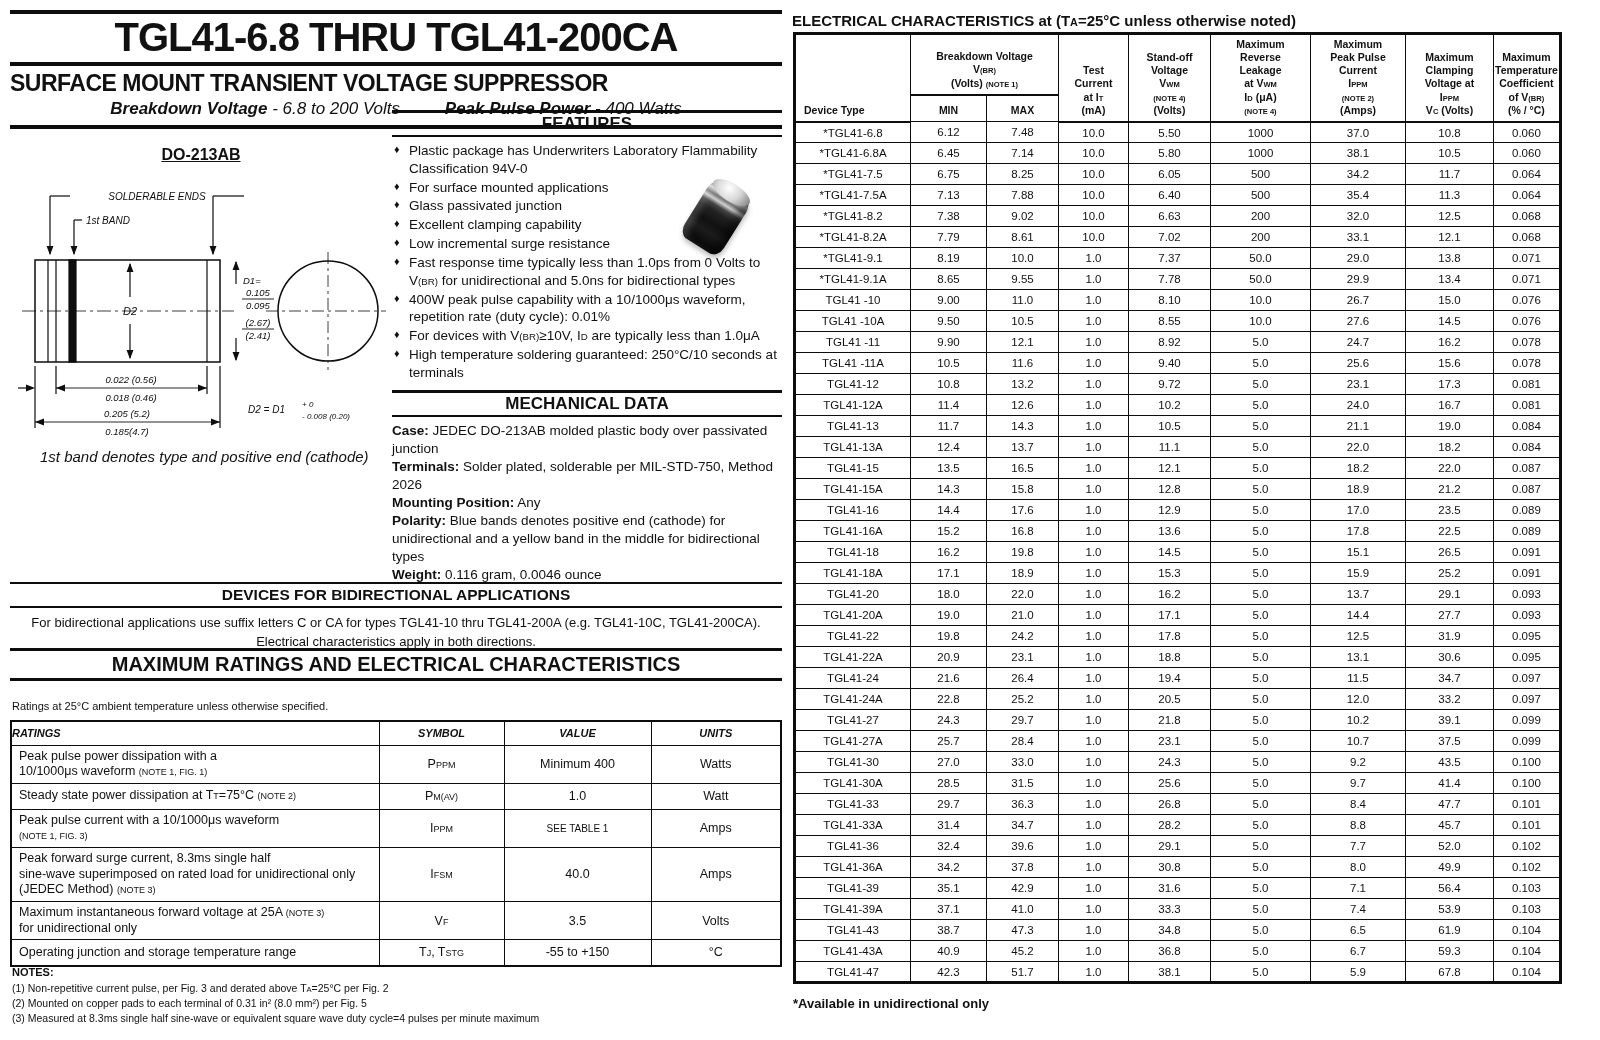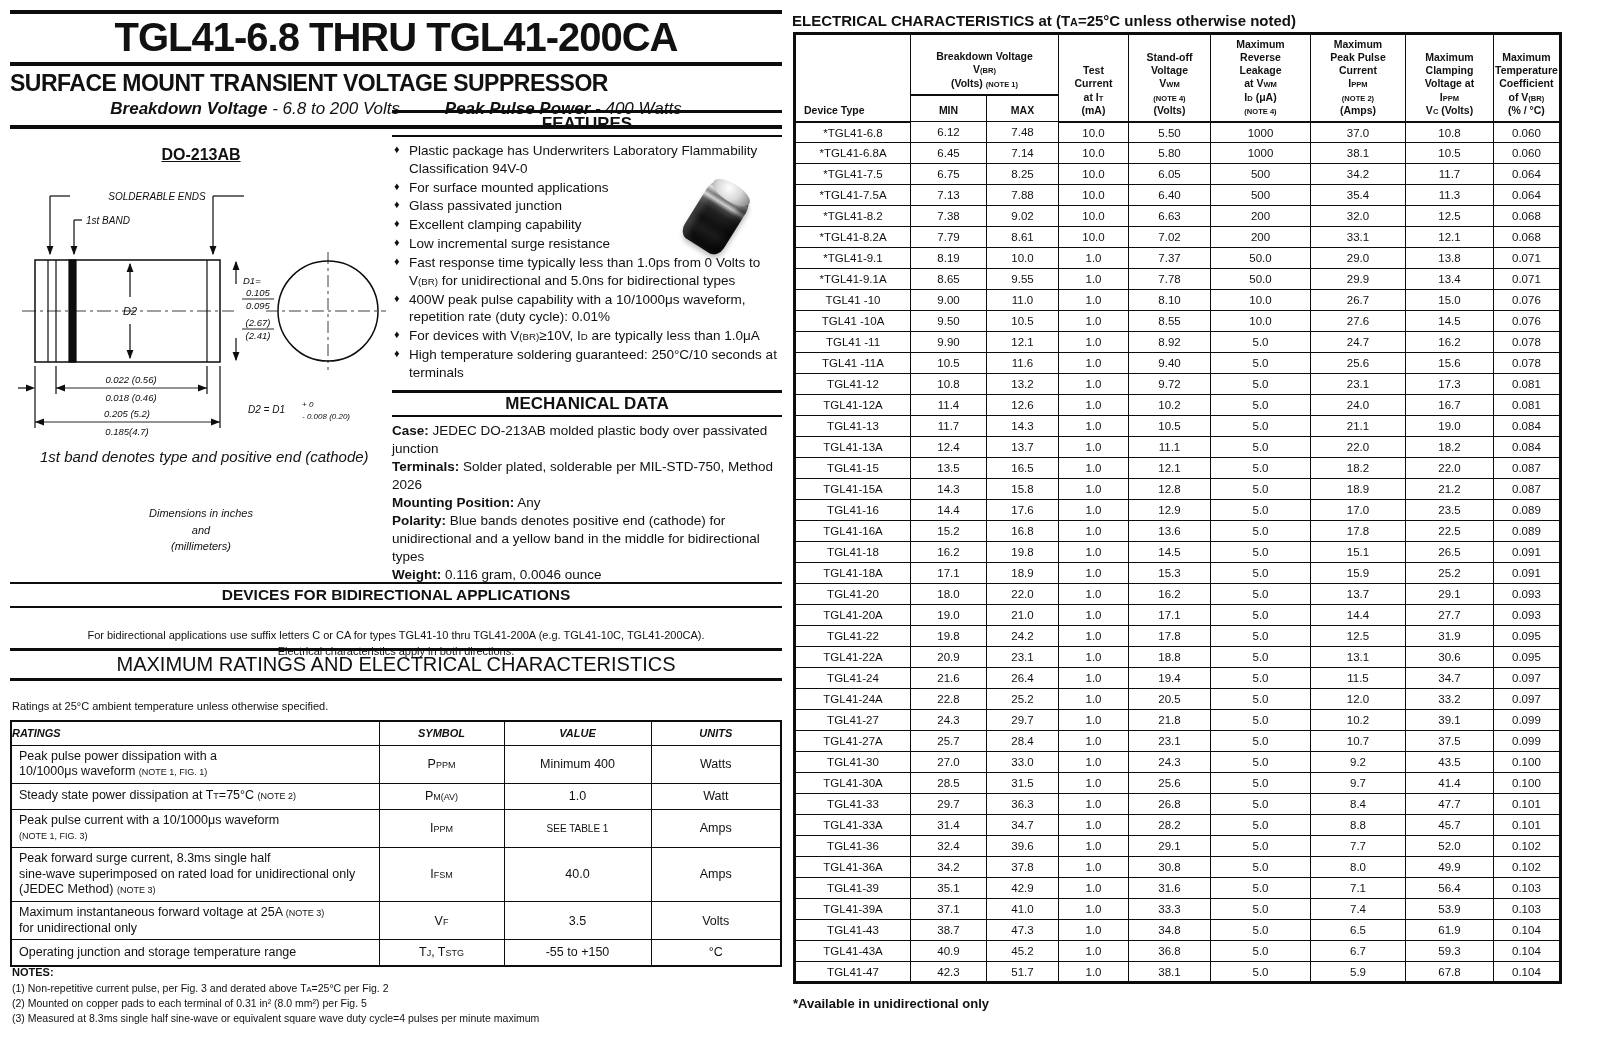--- a/index.html
+++ b/index.html
@@ -37,23 +37,23 @@
   .photo-wrap { position:absolute; right:34px; top:66px; width:60px; height:80px; transform:rotate(32deg); }
   .photo-body { position:absolute; left:6px; top:10px; width:46px; height:66px; border-radius:10px/12px;
       background:linear-gradient(180deg,#bdbdbd 0%,#8f8f8f 7%,#e3e3e3 12%,#777 20%,#cfcfcf 26%,#444 33%,#222 42%,#111 60%,#1c1c1c 74%,#050505 100%);
       box-shadow:inset -8px 0 9px rgba(0,0,0,.55), inset 6px 0 6px rgba(255,255,255,.18), 2px 3px 5px rgba(0,0,0,.25); }
   .photo-cap { position:absolute; left:8px; top:4px; width:42px; height:18px; border-radius:50%;
       background:radial-gradient(circle at 40% 35%, #ffffff 0%, #d8d8d8 45%, #9a9a9a 80%, #6c6c6c 100%); }
 
   
   .bidir { position:absolute; left:10px; top:582px; width:772px; }
   .bidir-head { border-top:2px solid #0d0d0d; border-bottom:2px solid #0d0d0d; text-align:center; font-weight:700; font-size:15.5px; padding:2px 0; }
-  .bidir-text { text-align:center; font-size:11px; line-height:1.45; margin-top:20px; }
+  .bidir-text { text-align:center; font-size:13px; line-height:1.45; margin-top:6px; }
   .maxr-head { position:absolute; left:10px; top:648px; width:772px; border-top:3px solid #0d0d0d; border-bottom:3px solid #0d0d0d;
-               text-align:center; font-weight:400; font-size:20px; padding:2px 0; }
+               text-align:center; font-weight:700; font-size:20px; padding:2px 0; }
   .ratings-note { position:absolute; left:12px; top:700px; font-size:11px; }
 
   
   .ratings-table { position:absolute; left:10px; top:720px; width:770px; border-collapse:collapse; table-layout:fixed; }
   .ratings-table th, .ratings-table td { border:1px solid #0d0d0d; font-size:12.5px; vertical-align:middle; }
   .ratings-table { border:2px solid #0d0d0d; }
   .ratings-table th { font-style:italic; font-weight:700; font-size:11px; height:24px; text-align:center; }
   .ratings-table th.c-rating { text-align:left; }
   .ratings-table td.c-rating { text-align:left; padding:3px 7px; line-height:1.25; }
   .ratings-table td { text-align:center; }
@@ -147,25 +147,20 @@
         <text x="121" y="211" text-anchor="middle" font-size="9.5">0.022 (0.56)</text>
         <text x="121" y="229" text-anchor="middle" font-size="9.5">0.018 (0.46)</text>
         <text x="117" y="245" text-anchor="middle" font-size="9.5">0.205 (5.2)</text>
         <text x="117" y="263" text-anchor="middle" font-size="9.5">0.185(4.7)</text>
         <text x="238" y="241" text-anchor="start" font-size="10">D2 = D1</text>
         <text x="292" y="235" text-anchor="start" font-size="8">+ 0</text>
         <text x="292" y="247" text-anchor="start" font-size="8">- 0.008 (0.20)</text>
       </g>
     </svg>
     <div class="pkg-caption">1st band denotes type and positive end (cathode)</div>
-    <div class="dims-note">
-      <div>Dimensions in inches</div>
-      <div>and</div>
-      <div>(millimeters)</div>
-    </div>
   </div>
 
   <div class="side-col" style="top:110px;">
     <div class="sec-head">FEATURES</div>
     <div class="photo-wrap">
       <div class="photo-body"></div>
       <div class="photo-cap"></div>
     </div>
     <ul class="feat-list">
         <li><span class="blt">♦</span><span>Plastic package has Underwriters Laboratory Flammability Classification 94V-0</span></li>

